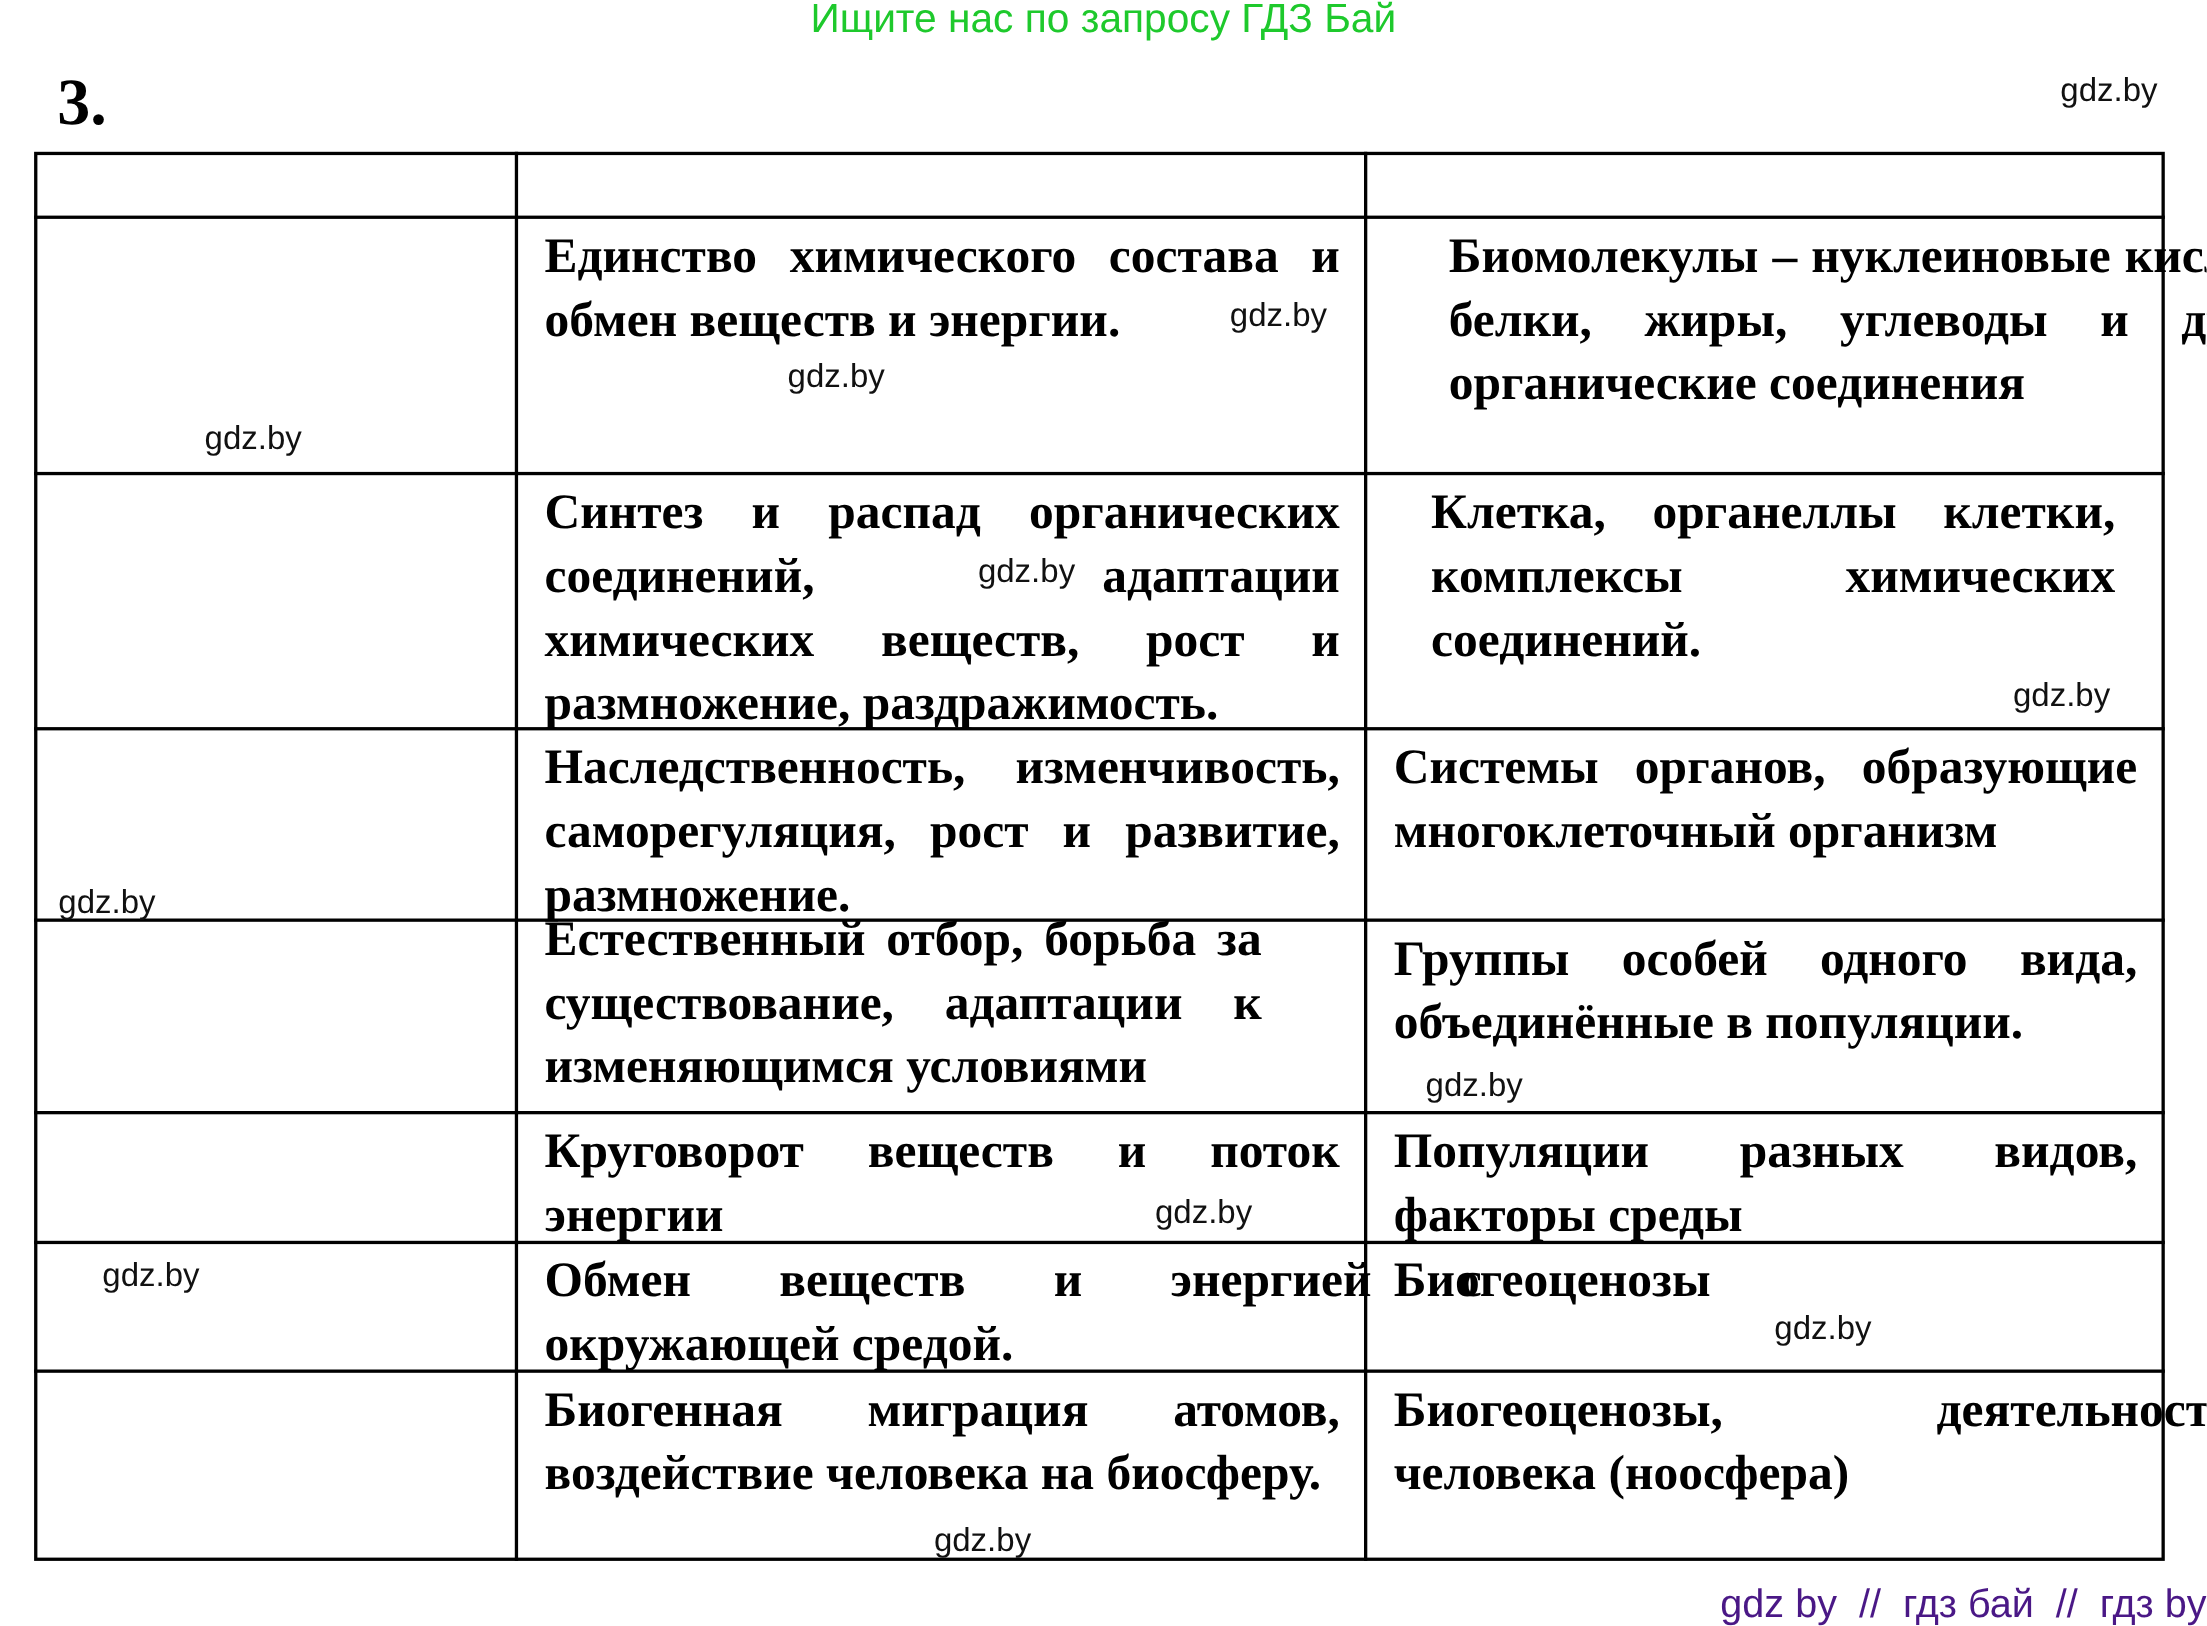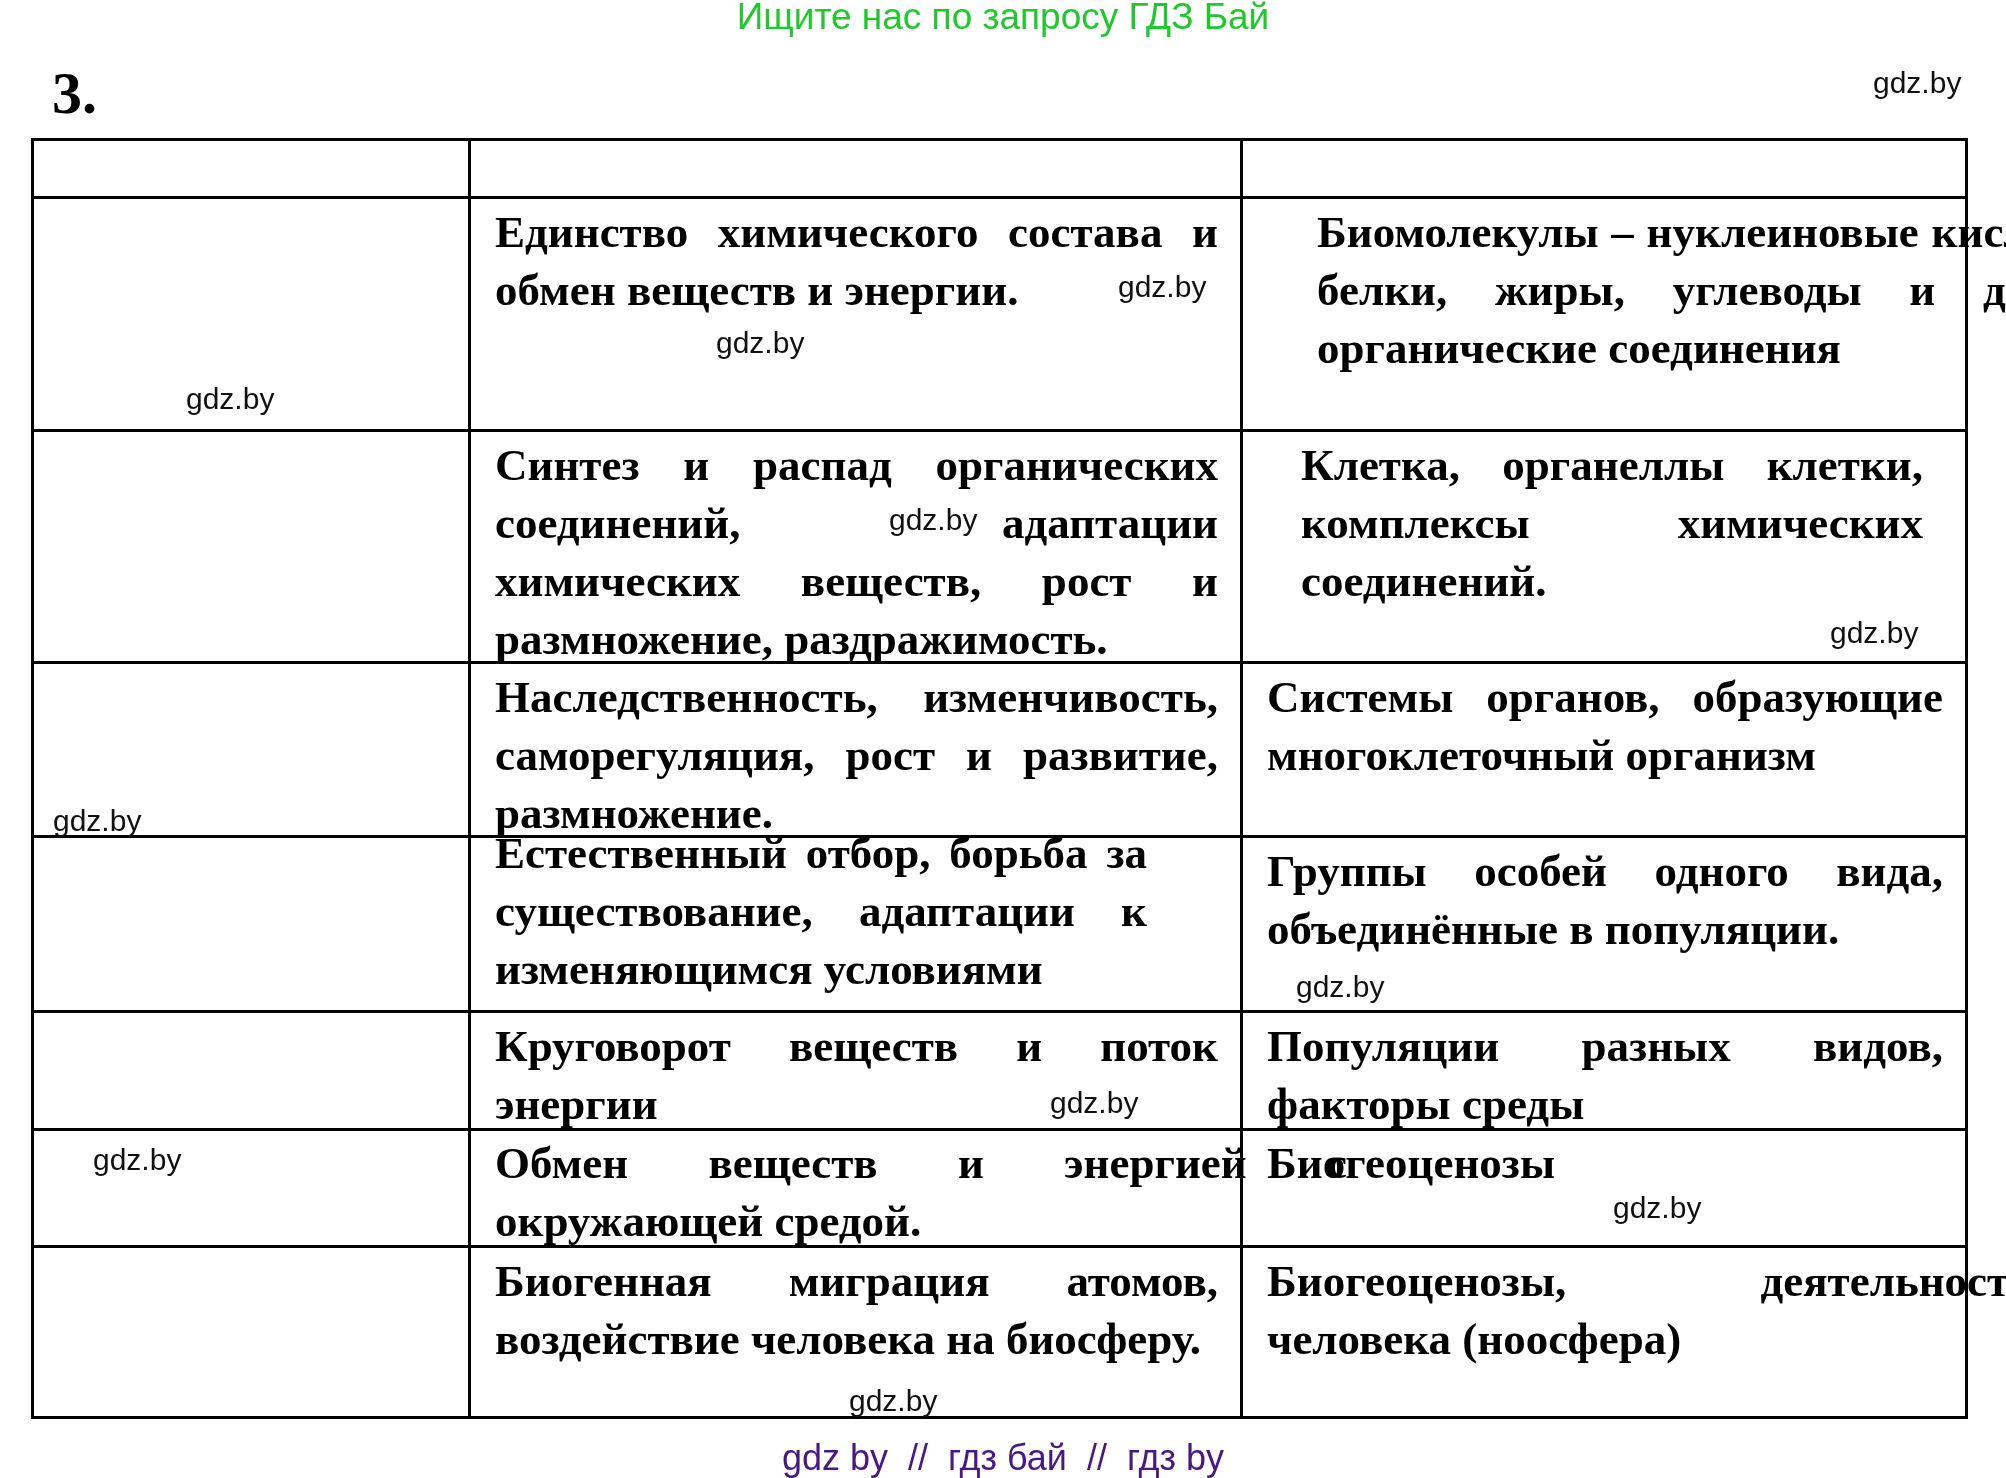--- a/index.html
+++ b/index.html
@@ -4,21 +4,21 @@
 <style>
   html, body { margin:0; padding:0; background:#ffffff; }
   body { width:2006px; height:1478px; position:relative; overflow:hidden; font-family:"Liberation Serif", serif; color:#000; }
   .top-banner { position:absolute; left:0; top:-4px; width:2006px; text-align:center; font-family:"Liberation Sans", sans-serif; font-size:37px; color:#1ec92c; }
   .task-number { position:absolute; left:52px; top:58px; font-family:"Liberation Serif", serif; font-weight:bold; font-size:60px; line-height:70px; }
   .wm { position:absolute; font-family:Liberation Sans, sans-serif; font-size:30px; color:#111; line-height:34px; white-space:nowrap; }
   .table { position:absolute; left:31px; top:138px; width:1937px; height:1281px; border:3px solid #000; box-sizing:border-box; }
   .hline { position:absolute; left:31px; width:1937px; height:3px; background:#000; }
   .vline { position:absolute; top:138px; width:3px; height:1281px; background:#000; }
   .cell { position:absolute; box-sizing:border-box; padding:0 22px 0 24px; font-size:45px; line-height:58px; text-align:justify; text-align-last:auto;font-weight:bold; }
-  .footer { position:absolute; left:0; top:1437px; width:2006px; text-align:center; font-family:"Liberation Sans", sans-serif; font-size:36px; color:#4a1886; white-space:pre; }
+  .footer { position:absolute; left:0; top:1437px; width:2006px; text-align:right; font-family:"Liberation Sans", sans-serif; font-size:36px; color:#4a1886; white-space:pre; }
 </style>
 </head>
 <body>
 
 <div class="top-banner">Ищите нас по запросу ГДЗ Бай</div>
 <div class="task-number">3.</div>
 
 <div class="table"></div>
 <div class="hline" style="top:196px"></div>
 <div class="hline" style="top:429px"></div>

